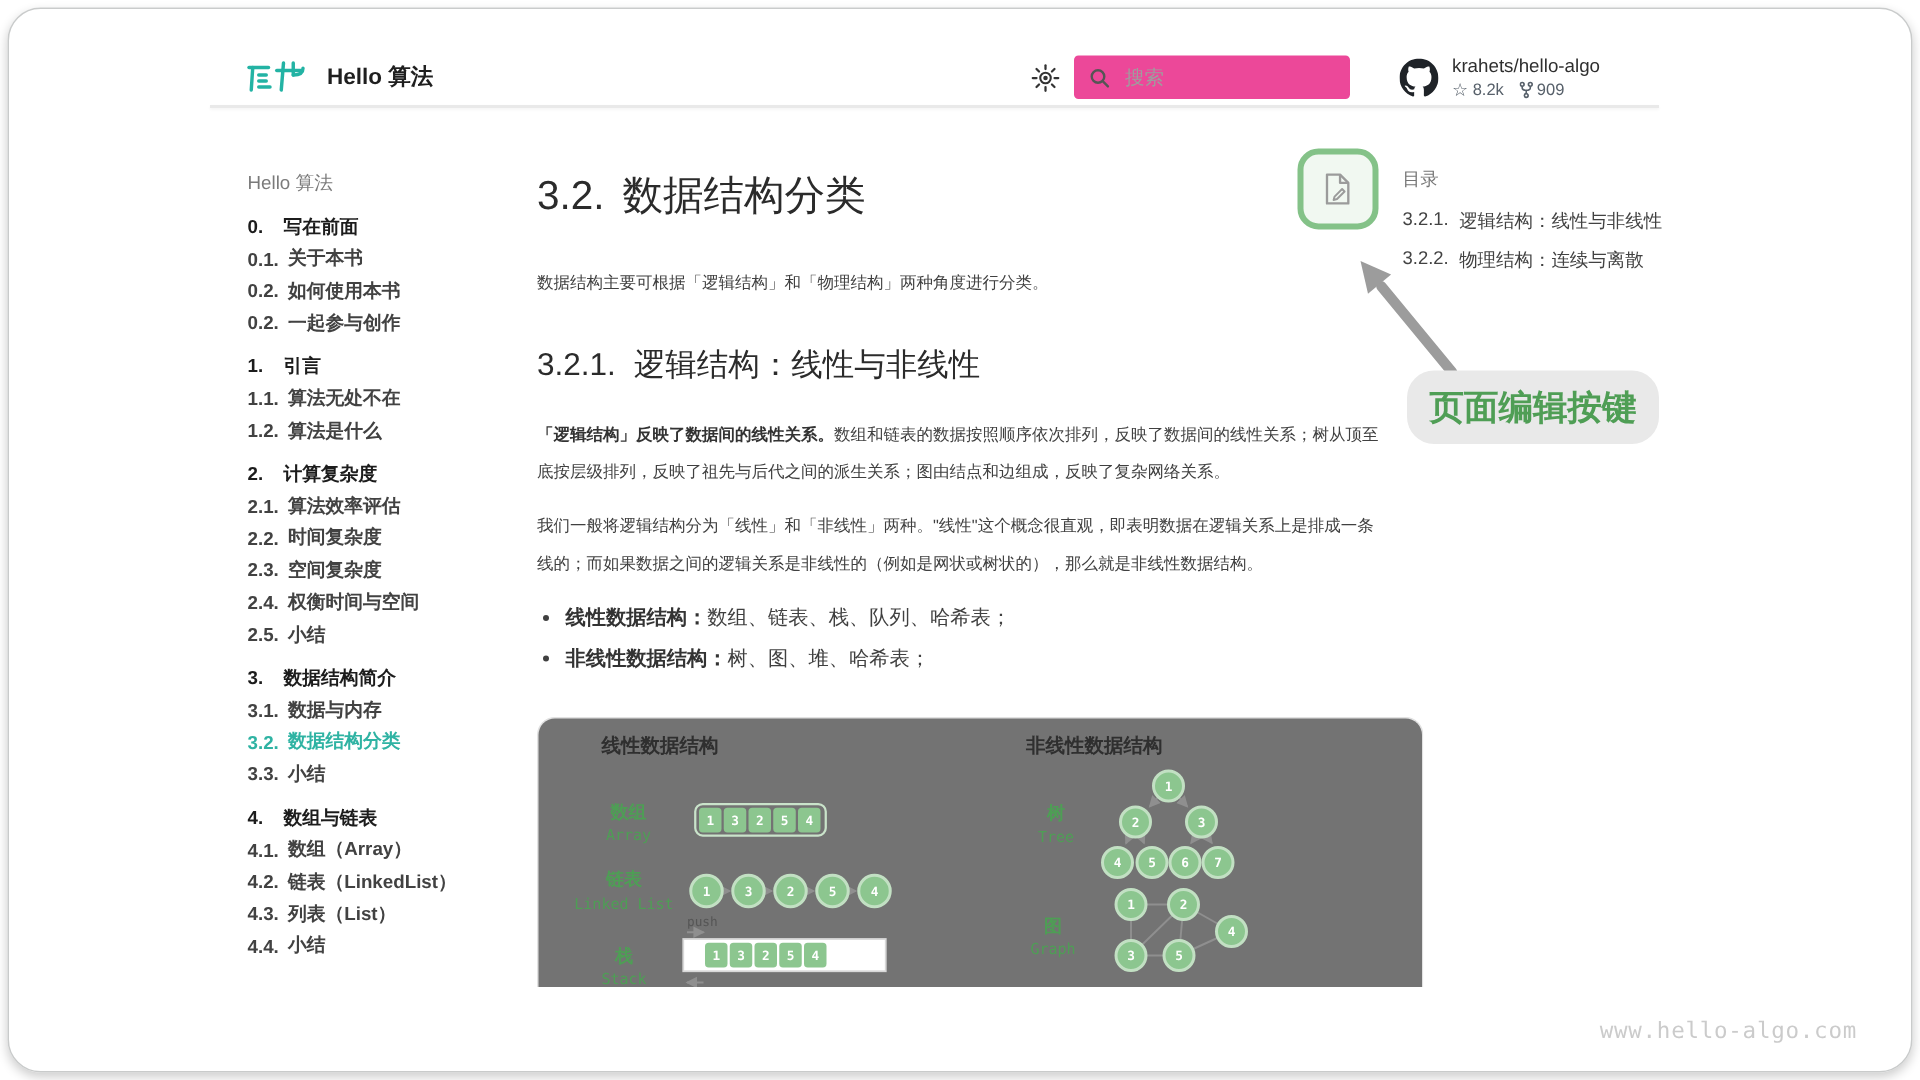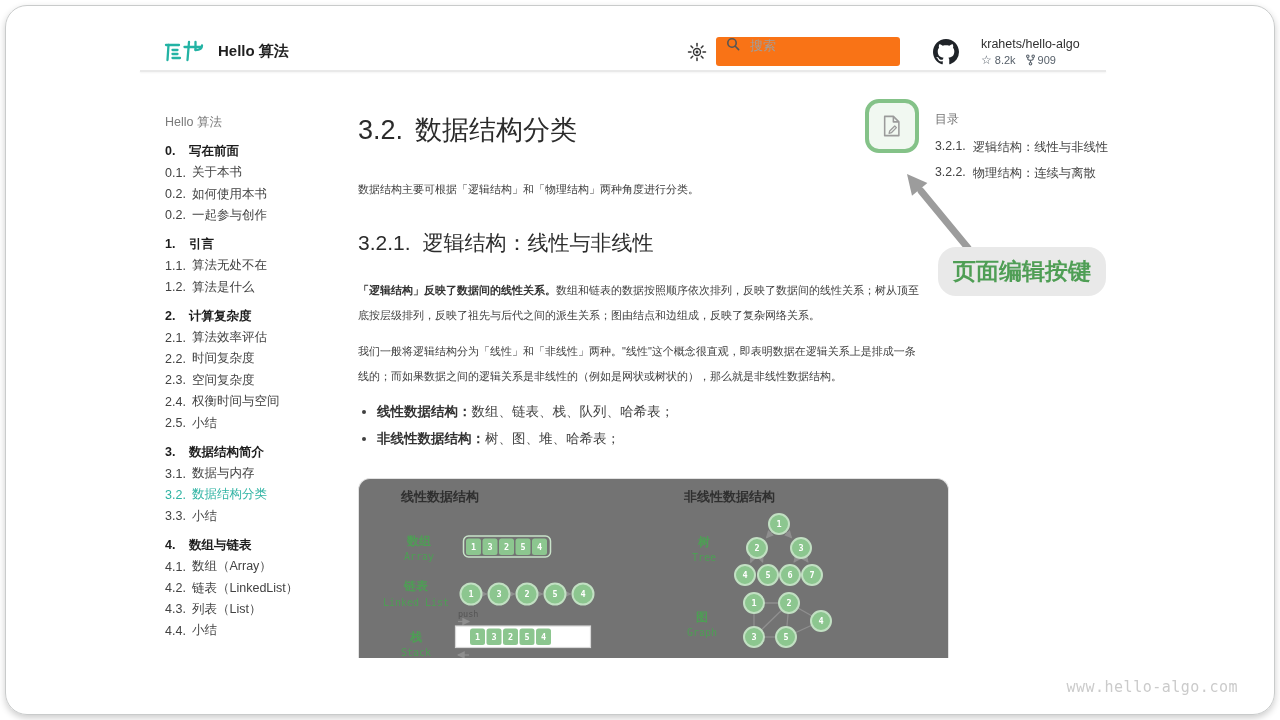--- a/index.html
+++ b/index.html
@@ -6,33 +6,33 @@
   body{width:1280px;height:720px;position:relative;overflow:hidden;
        font-family:"Liberation Sans","DejaVu Sans",sans-serif;-webkit-font-smoothing:antialiased;}
   .abs{position:absolute;}
   
   .frame{position:absolute;inset:5px;border:1px solid #c9cbcb;border-radius:22px;
          box-shadow:0 3px 7px rgba(0,0,0,.20);pointer-events:none;}
   
   .hdr-title{left:218px;top:42px;font-size:15px;font-weight:700;color:#1f1f1f;}
   .hdr-divider{left:140px;top:70px;width:966px;height:2px;background:#e9e9e9;
                box-shadow:0 1px 2px rgba(0,0,0,.05);}
-  .searchbox{left:716px;top:37px;width:184px;height:29px;background:#f97316;border-radius:3px;
-             display:flex;align-items:flex-start;padding:0 10px;box-sizing:border-box;gap:8px;}
+  .searchbox{left:716px;top:37px;width:184px;height:29px;background:#ec4899;border-radius:3px;
+             display:flex;align-items:center;padding:0 10px;box-sizing:border-box;gap:8px;}
   .searchbox input{border:none;background:transparent;outline:none;font-size:13px;color:#333;
              width:130px;font-family:inherit;}
   .searchbox input::placeholder{color:#9e9e9e;}
-  .gh{left:933px;top:37px;display:flex;gap:22px;align-items:center;}
+  .gh{left:933px;top:37px;display:flex;gap:9px;align-items:center;}
   .gh-name{font-size:12.5px;color:#2f2f2f;line-height:15px;}
   .gh-stats{font-size:11px;color:#57606a;display:flex;gap:10px;align-items:center;margin-top:1px;}
   .gh-stat{display:flex;gap:3px;align-items:center;}
   
   .sidebar{left:165px;top:112px;width:185px;}
   .side-site{font-size:12.5px;color:#7a7a7a;height:21px;display:flex;align-items:center;margin-bottom:6px;}
-  .si{height:21.4px;display:flex;align-items:center;font-size:12.5px;color:#424242;cursor:pointer;}
+  .si{height:21.4px;display:flex;align-items:center;font-size:12.5px;color:#424242;cursor:pointer;font-weight:bold;}
   .si .num{width:27px;flex:none;}
   .si.group{margin-top:7.6px;font-weight:700;color:#1c1c1c;}
   .si.group .num{width:24px;}
   .si.active{color:#2fb3a3;}
   
   .main{left:358px;top:100px;width:568px;color:#404040;}
   .main h1{font-size:27px;font-weight:400;color:#2b2b2b;margin:12px 0 0;}
   .main h1 .hnum,.main h2 .hnum{margin-right:12px;}
   .main h2{font-size:21px;font-weight:400;color:#2b2b2b;margin:27px 0 0;}
   .main p{font-size:11px;line-height:25px;margin:0;}

